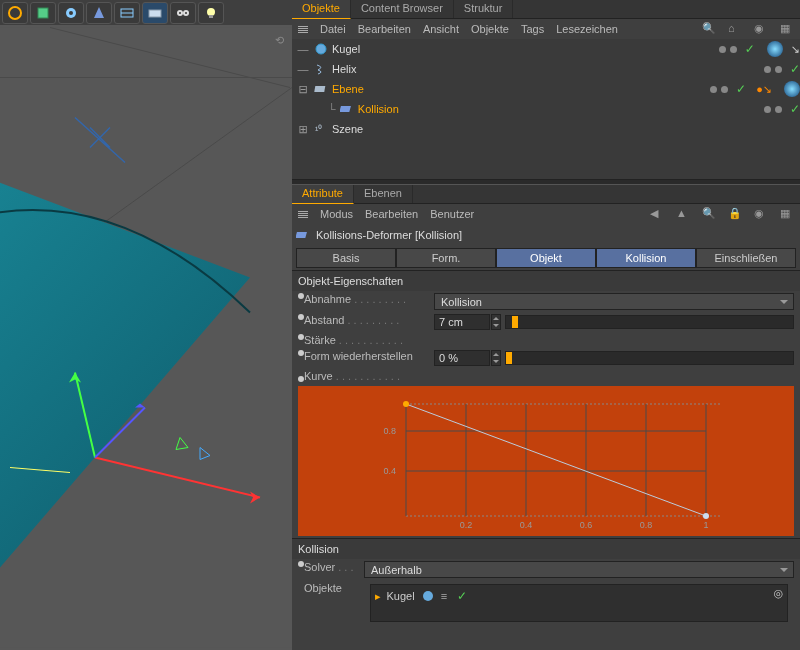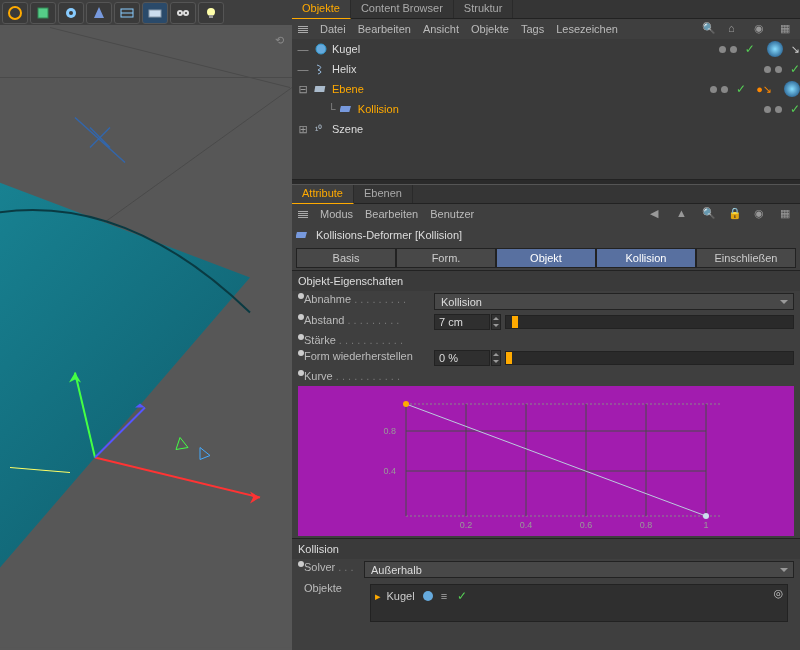--- a/index.html
+++ b/index.html
@@ -36,21 +36,21 @@
 .proprow{display:flex;padding:2px 6px}
 .proprow .lbl{width:130px;color:#bbb}
 .pfield{flex:1;display:flex;align-items:center}
 .numbox{width:56px;height:16px;background:#2f2f2f;border:1px solid #222;color:#ddd;padding:0 4px;display:flex;align-items:center}
 .spin{width:10px;height:16px;background:#333;border:1px solid #222;margin-left:1px;display:flex;flex-direction:column;justify-content:space-around;align-items:center}
 .spin span{width:0;height:0;border-left:3px solid transparent;border-right:3px solid transparent}
 .slider{flex:1;height:14px;background:#2a2a2a;margin-left:4px;position:relative;border:1px solid #222}
 .slider .hnd{position:absolute;width:6px;height:12px;background:#fa0;top:0}
 .dropdown{flex:1;height:17px;background:#484848;border:1px solid #222;color:#ddd;padding:0 6px;display:flex;align-items:center;position:relative}
 .dropdown:after{content:"";position:absolute;right:5px;top:6px;width:0;height:0;border-left:4px solid transparent;border-right:4px solid transparent;border-top:4px solid #999}
-.curve{margin:2px 6px;height:150px;background:#a21caf;position:relative}
+.curve{margin:2px 6px;height:150px;background:#c2410c;position:relative}
 .curve svg{width:100%;height:100%}
 .objlist{margin:2px 6px;flex:1;background:#2f2f2f;border:1px solid #222;padding:4px}
 .oli{display:flex;align-items:center;gap:6px}
 .disc{width:6px;height:6px;border-radius:50%;background:#ccc;display:inline-block}
 .lines{width:10px;height:7px;background:linear-gradient(#aaa 1px,transparent 1px) 0 0/10px 2px}
 </style>
 </head>
 <body>
 
 <div class="root">
@@ -291,21 +291,21 @@
      <div class="numbox">0 %</div>
      <div class="spin">
               <span style="border-bottom:3px solid #999"></span>
               <span style="border-top:3px solid #999"></span>
             </div>
      <div class="slider">
               <div class="hnd" style="left:0"></div>
             </div>
     </div>
    </div>
-   <div class="proprow" style="align-items:flex-start">
+   <div class="proprow" style="align-items:flex-end">
     <span class="disc"></span>
     <span class="lbl"><span>Kurve</span><span style="color:#777"> . . . . . . . . . . .</span></span>
    </div>
    <div class="curve">
     <svg viewBox="0 0 360 150">
      <line x1="40" y1="18" x2="355" y2="18" stroke="#888" stroke-dasharray="2,2"></line>
      <line x1="40" y1="130" x2="355" y2="130" stroke="#888" stroke-dasharray="2,2"></line>
      <g stroke="#4a4a4a">
       <line x1="40" y1="18" x2="40" y2="130"></line>
               <line x1="100" y1="18" x2="100" y2="130"></line>

